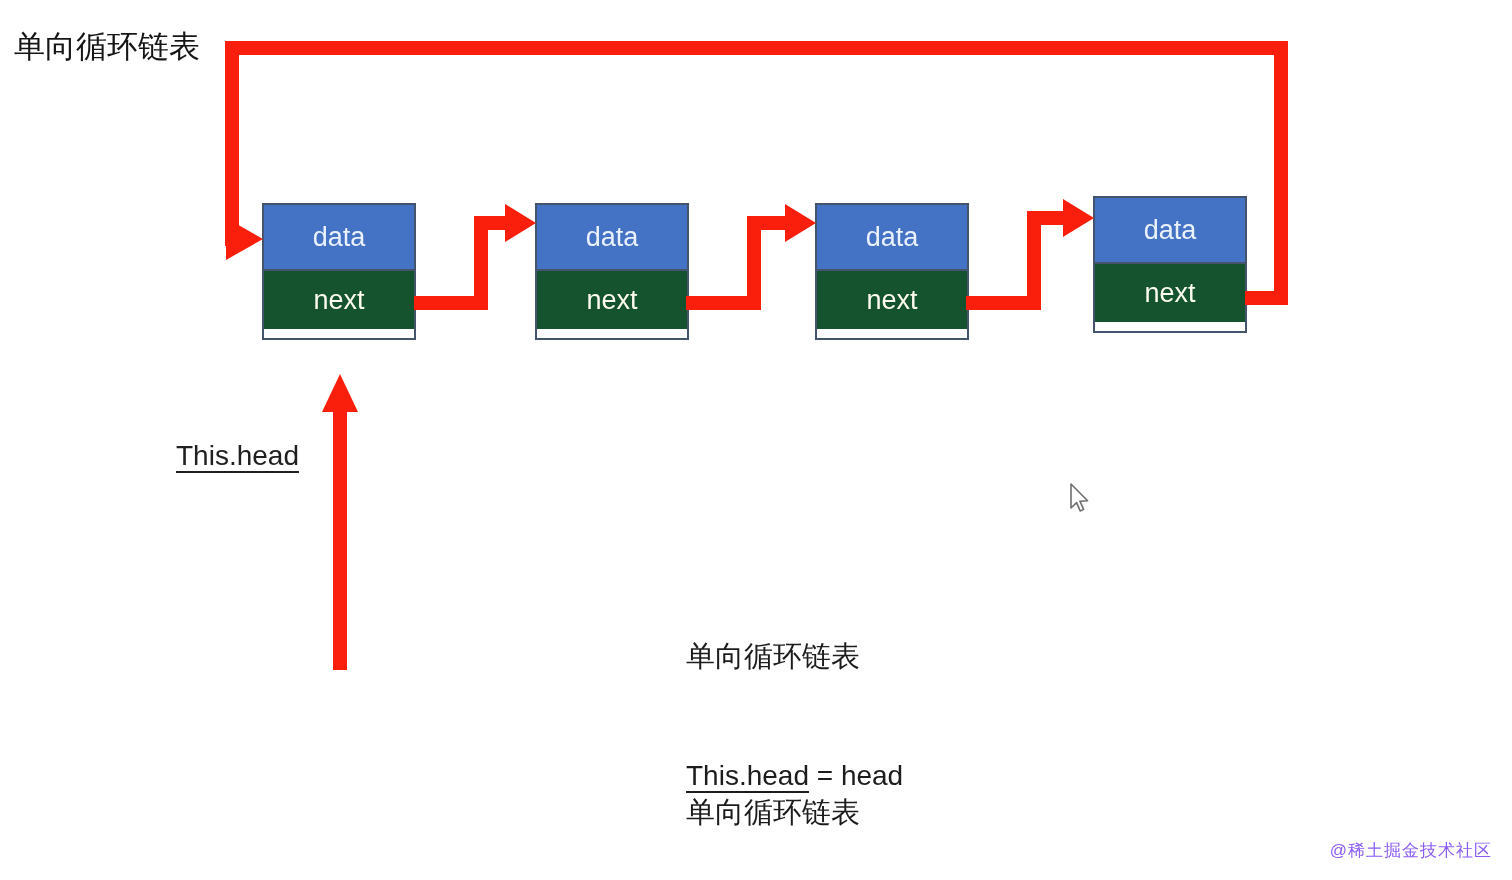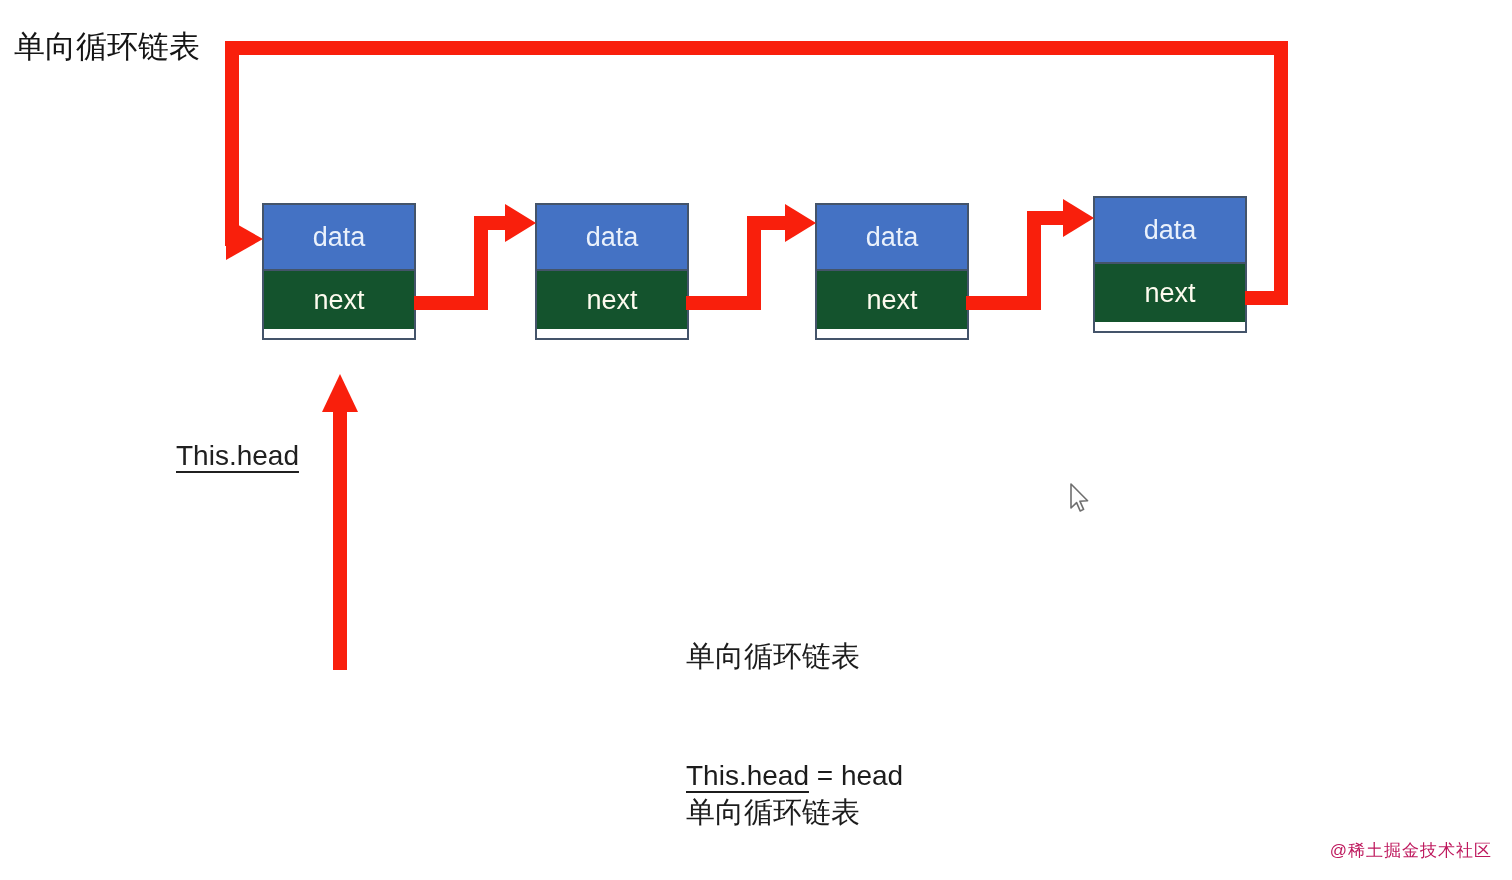--- a/index.html
+++ b/index.html
@@ -27,21 +27,21 @@
           text-decoration-color:#e07469; text-decoration-thickness:1px;
           text-underline-offset:6px;text-decoration:underline; }
 
   .head-label { position:absolute; left:176px; top:440px; font-size:28px; color:#202020; }
 
   .struct-block { position:absolute; left:686px; color:#1c1c1c; font-size:28px;
                   line-height:40px; white-space:pre-wrap; }
   .struct-heading { font-size:29px; }
 
   .watermark { position:absolute; right:20px; bottom:18px; font-size:17px;
-               color:#be185d; letter-spacing:1px; }
+               color:#8b5cf6; letter-spacing:1px; }
 
   .cursor { position:absolute; left:1066px; top:482px; z-index:5; }
 </style>
 </head>
 <body>
 
 <div id="canvas">
 
   <div class="title">单向循环链表</div>
 

